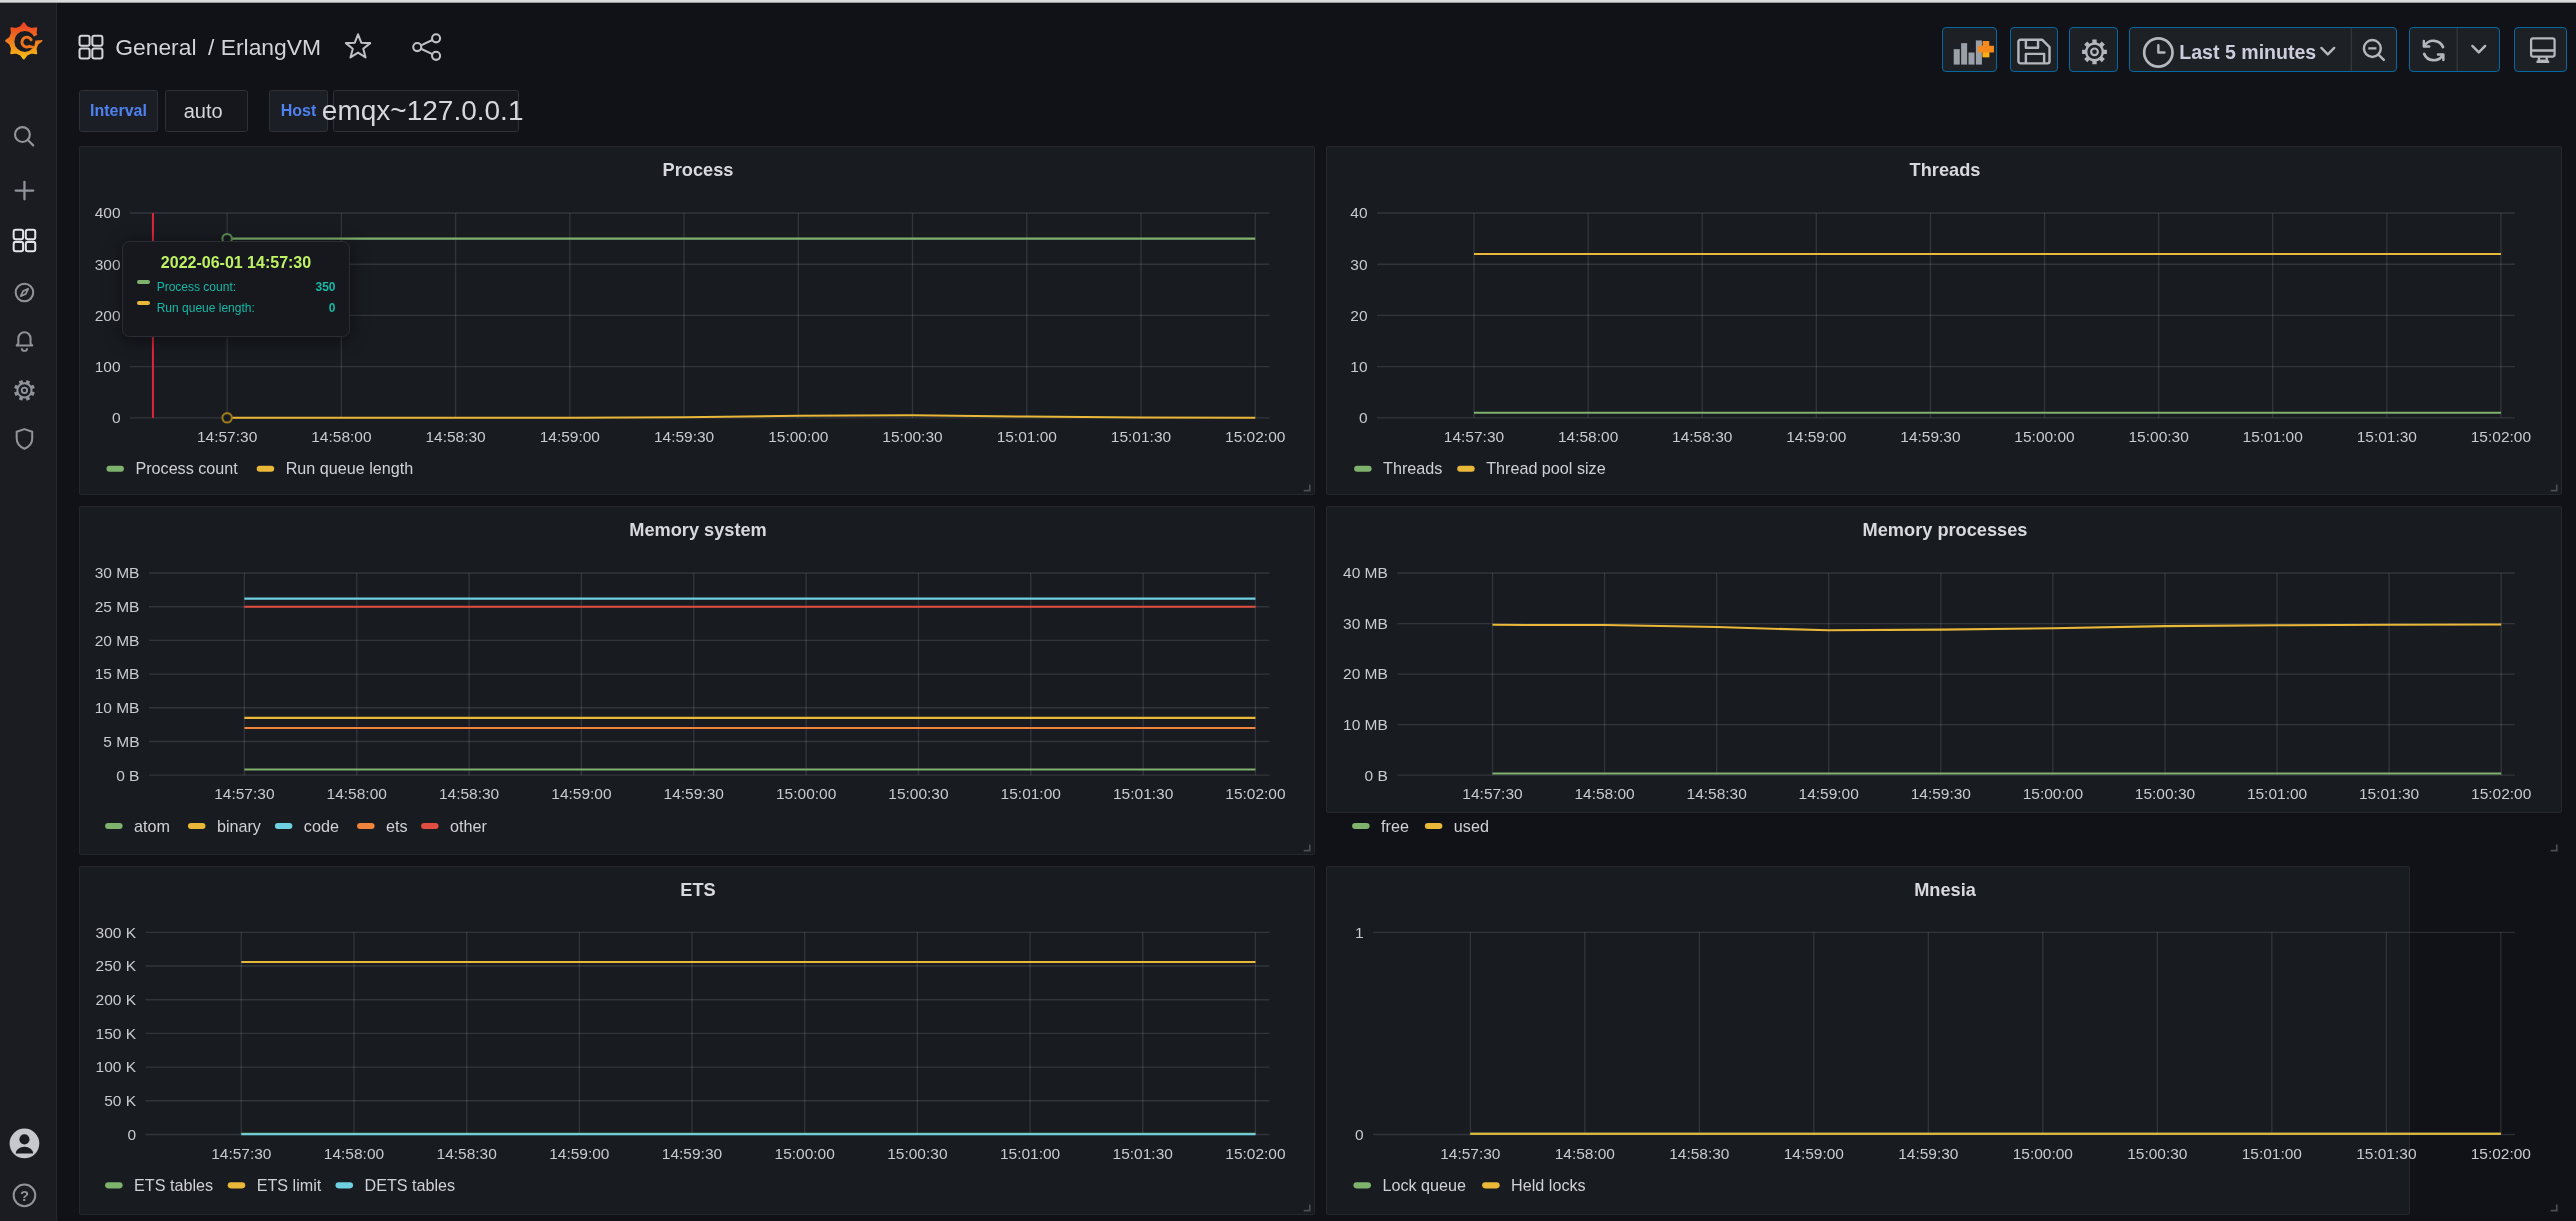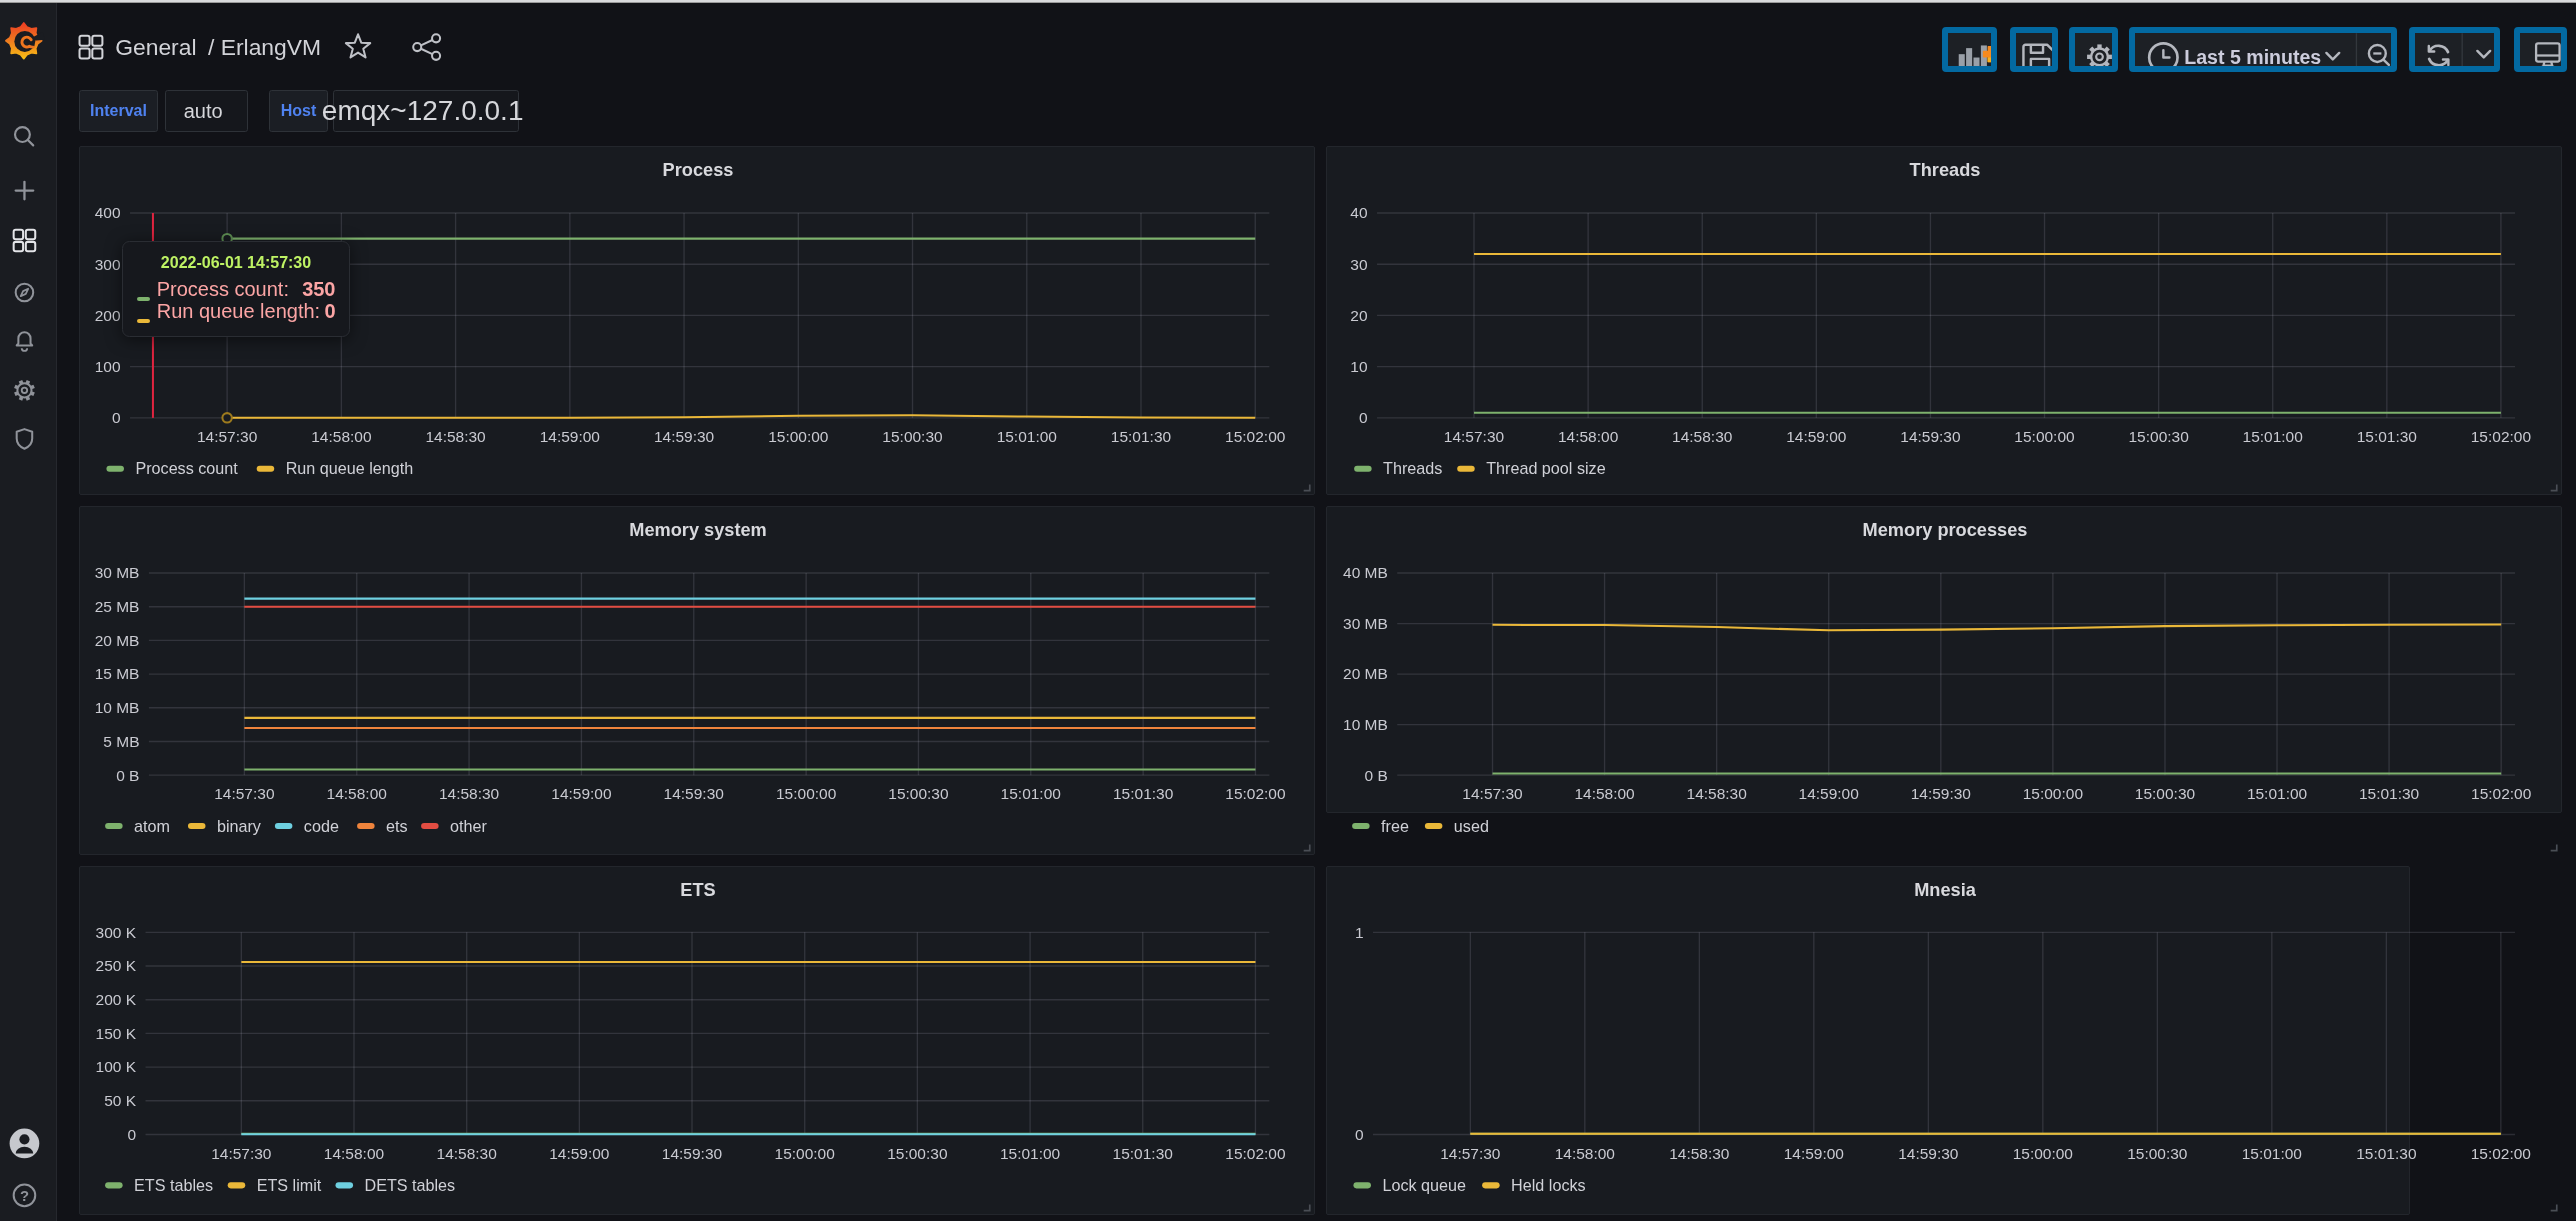--- a/index.html
+++ b/index.html
@@ -2,28 +2,28 @@
 <html style="font-size:10.8px"><head><meta charset="utf-8"><style>
 * { margin:0; padding:0; box-sizing:border-box; }
 html,body { width:2576px; height:1221px; background:#111217; overflow:hidden;
   font-family:"Liberation Sans", sans-serif; }
 #root { position:absolute; left:0; top:0; width:2576px; height:1221px; }
 #topstrip { position:absolute; left:0; top:0; width:2576px; height:3.4px; background:#d9dadc; border-bottom:0.7px solid #9a9a9a; }
 #sidebar { position:absolute; left:0; top:3.4px; width:57px; height:1218px; background:#1a1c21; border-right:0.7px solid #26282e; }
 .panel { position:absolute; background:#181b20; border:1px solid #23262c; border-radius:2px;padding-left:24px; }
 .panel svg { position:absolute; left:0; top:0; }
 .btn { position:absolute; top:27px; height:45px; background:#1d2025;
-  border:6px solid #0369a1; border-radius:4px; overflow:hidden; }
+  border:1px solid #0369a1; border-radius:4px; overflow:hidden; }
 .btn svg { display:block; }
 .fbox { position:absolute; top:90px; height:42px; background:#15171c; border:1px solid #2e3238;
   border-radius:2.7px; display:flex; align-items:center; justify-content:center; padding:0 26px; }
 #tooltip { position:absolute; left:122px; top:241px; width:228px; height:96px; background:#16181d;
   border:0.7px solid #2a2d33; border-radius:7.4px; padding:11.5px 13.5px; box-shadow:0 2.7px 16px rgba(0,0,0,0.5); z-index:10; }
 .tt-title { text-align:center; font-weight:bold; font-size:16px; color:#bef264; margin-bottom:8px; }
-.tt-row { display:flex; align-items:flex-end; height:21.6px; font-size:20px; color:#fca5a5; }
+.tt-row { display:flex; align-items:flex-start; height:21.6px; font-size:12px; color:#14b8a6; }
 .tt-dash { width:13.5px; height:4px; border-radius:2px; margin-right:6.7px; flex:none; }
 .tt-label { flex:1 1 auto; }
 .tt-val { font-weight:bold; }
 </style></head>
 <body>
 <div id="root">
 <div id="sidebar"></div>
 <svg width="57" height="1218" viewBox="0 0 84 1805" style="position:absolute;left:0;top:3.4px">
       <g transform="translate(35,56)">
 <defs>

